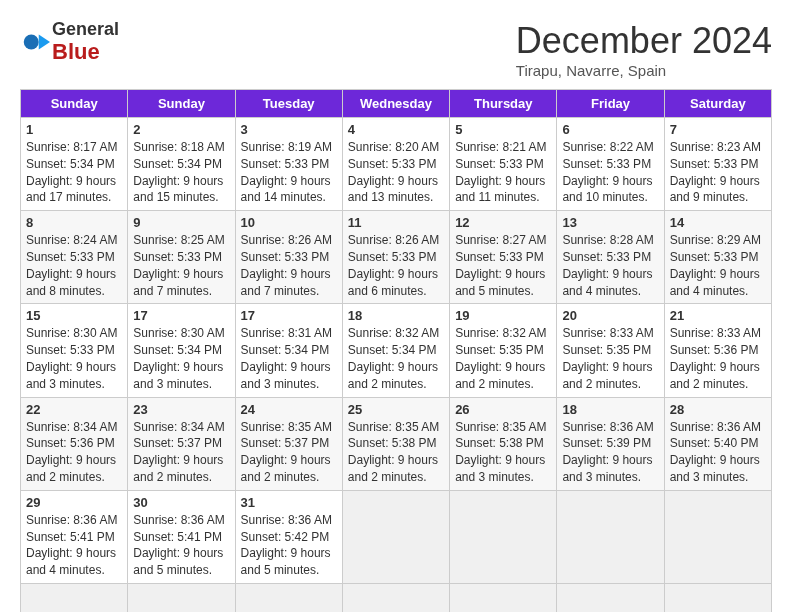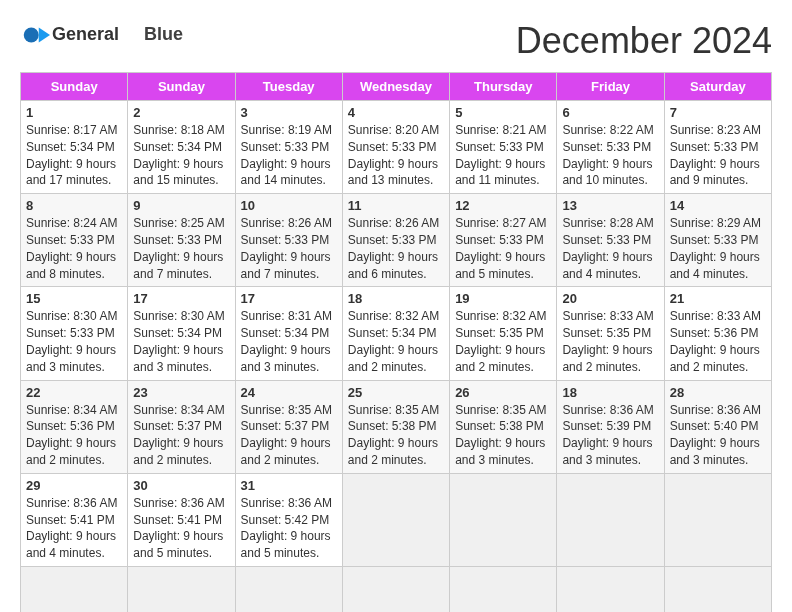--- a/index.html
+++ b/index.html
@@ -15,33 +15,32 @@
       justify-content: space-between;
       align-items: flex-start;
       margin-bottom: 10px;
     }
     .logo {
       display: flex;
       align-items: center;
     }
     .logo-text {
       display: flex;
-      flex-direction: row;
+      flex-direction: column;
       line-height: 1.1;
-      gap: 25px;
     }
     .logo-general {
       font-size: 18px;
       font-weight: bold;
       color: #333;
     }
     .logo-blue {
-      font-size: 18px;
-      font-weight: bold;
-      color: #404040;
+      font-size: 22px;
+      font-weight: bold;
+      color: #b91c1c;
     }
     .logo-icon {
       width: 30px;
       height: 30px;
       margin-right: 2px;
     }
     .title-block {
       text-align: left;
     }
     .month-title {
@@ -52,21 +51,21 @@
     .location {
       font-size: 15px;
       color: #555;
     }
     table {
       width: 100%;
       border-collapse: collapse;
       table-layout: fixed;
     }
     thead tr th {
-      background-color: #d946ef;
+      background-color: #6d28d9;
       color: #fff;
       text-align: center;
       padding: 6px 4px;
       font-size: 13px;
       font-weight: bold;
       border: 1px solid #ccc;
     }
     tbody tr td {
       vertical-align: top;
       border: 1px solid #ccc;
@@ -103,20 +102,21 @@
       <circle cx="15" cy="20" r="10" fill="#1a6eb5"></circle>
       <polygon points="25,10 40,20 25,30" fill="#1a9aef"></polygon>
     </svg>
     <div class="logo-text">
       <span class="logo-general">General</span>
       <span class="logo-blue">Blue</span>
     </div>
   </div>
   <div class="title-block">
     <div class="month-title">December 2024</div>
+    <div class="location">Tirapu, Navarre, Spain</div>
   </div>
 </div>
 
 <table>
   <thead>
     <tr>
     <th>Sunday</th>
         <th>Sunday</th>
         <th>Tuesday</th>
         <th>Wednesday</th>

